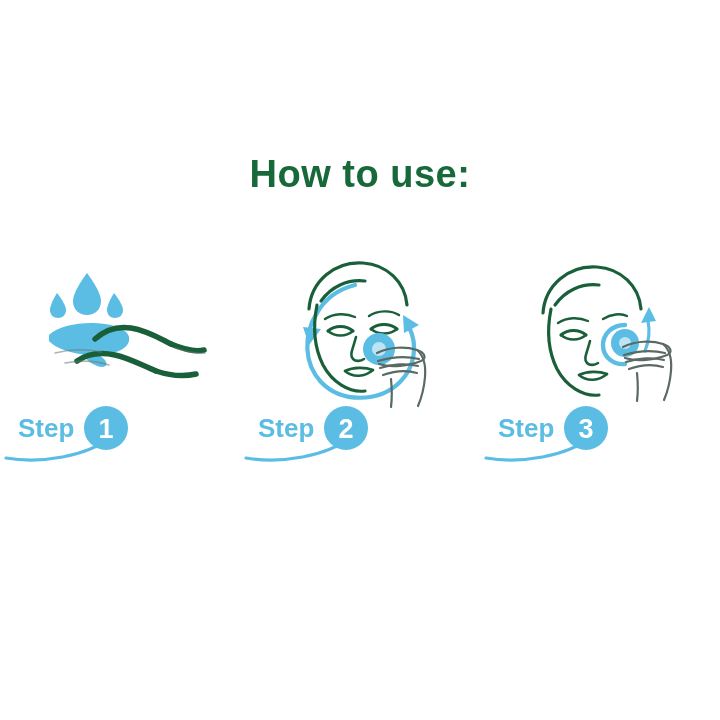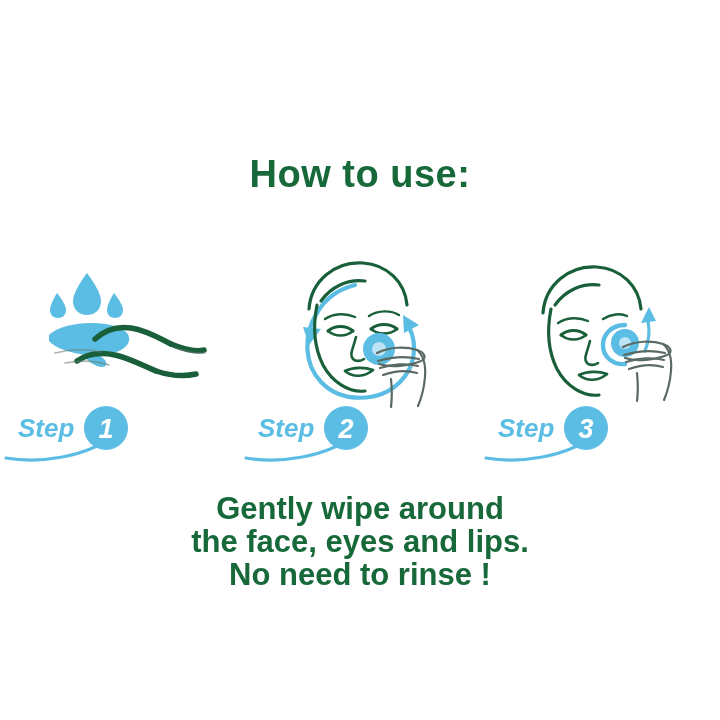--- a/index.html
+++ b/index.html
@@ -44,21 +44,20 @@
     height: 212px;
     display: flex;
     flex-direction: row;
     justify-content: center;
     align-items: flex-start;
   }
   .step-block {
     position: relative;
     width: 240px;
     height: 212px;
-    font-style: italic;
   }
   .step-illustration {
     position: absolute;
     top: 0;
     left: 0;
     width: 240px;
     height: 155px;
     display: flex;
     align-items: center;
     justify-content: center;
@@ -250,19 +249,14 @@
           <path d="M6 56 C42 62 86 54 110 36" fill="none" stroke="#5bbde4" stroke-width="3.2" stroke-linecap="round"></path>
           <text x="18" y="35" font-family="Liberation Sans, sans-serif" font-size="26" font-weight="bold" fill="#5bbde4">Step</text>
           <circle cx="106" cy="26" r="22" fill="#5bbde4"></circle>
           <text x="106" y="36" text-anchor="middle" font-family="Liberation Sans, sans-serif" font-size="27" font-weight="bold" fill="#ffffff">3</text>
         </svg>
       </div>
     </div>
 
   </div>
 
-  <div id="footer-text" style="color: rgb(23, 105, 58);">
-    <span class="fline">Gently wipe around</span>
-    <span class="fline">the face, eyes and lips.</span>
-    <span class="fline">No need to rinse !</span>
-  </div>
 
 </div>
 
 </body></html>

